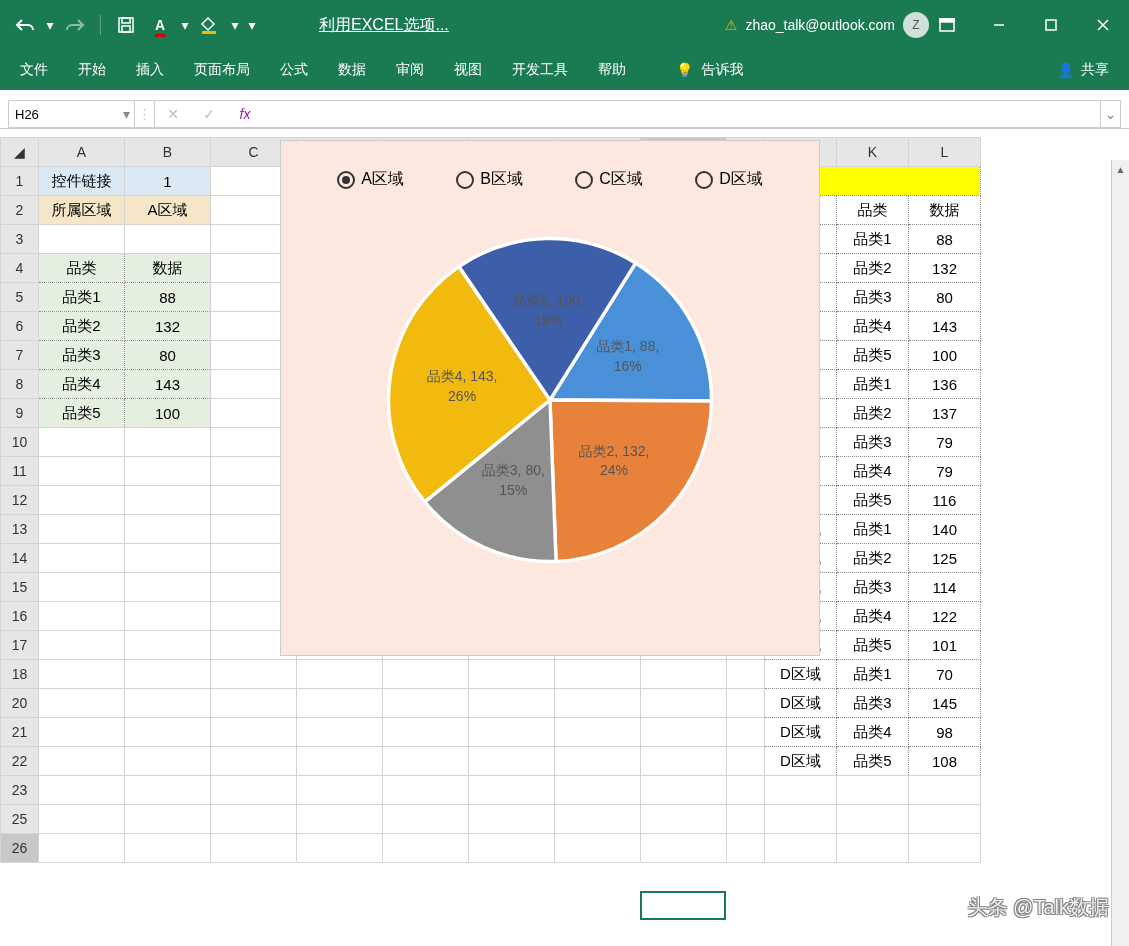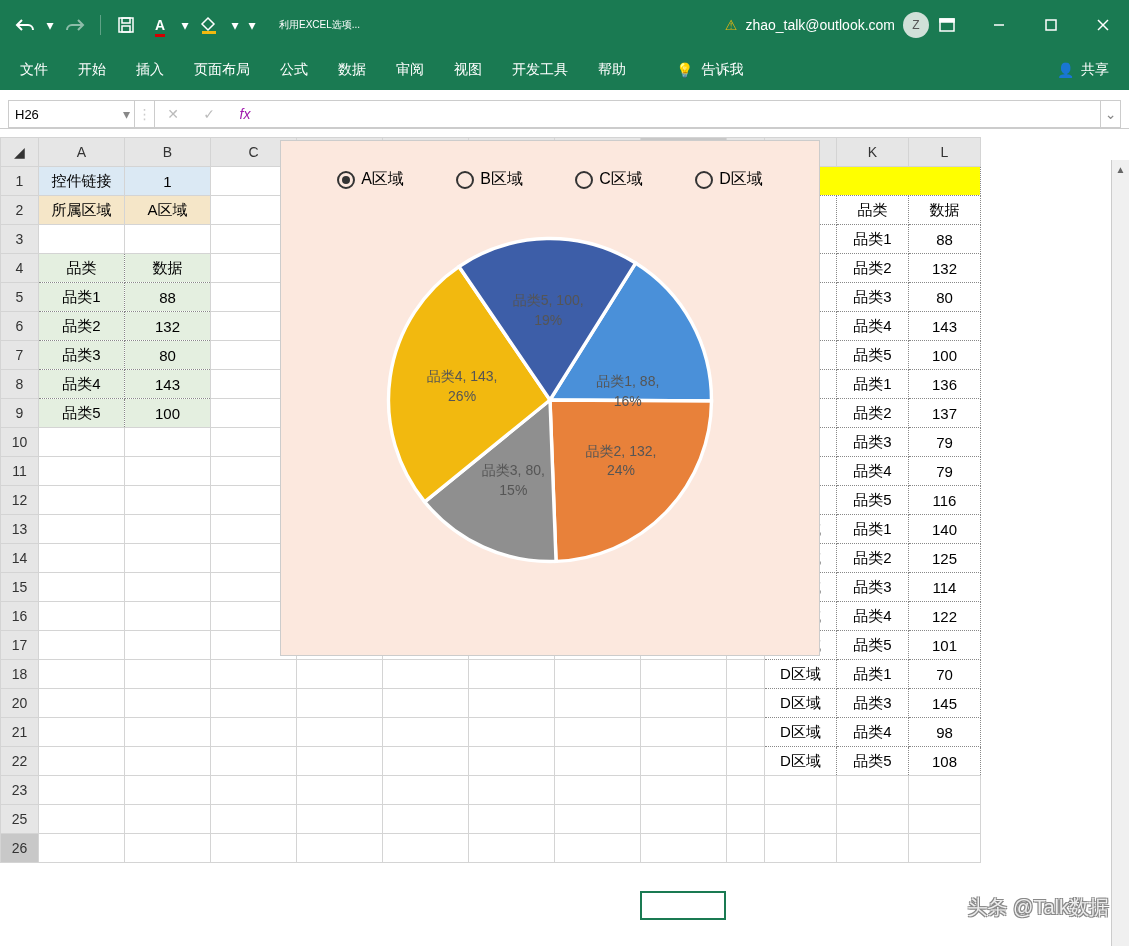--- a/index.html
+++ b/index.html
@@ -3,21 +3,21 @@
 <meta charset="utf-8">
 <style>
 * { box-sizing: border-box; margin: 0; padding: 0; }
 body { font-family: "Microsoft YaHei", Arial, sans-serif; font-size: 14px; background: #fff; width:1129px; height:946px; overflow:hidden; position:relative; }
 
 
 .titlebar { background: #1a7a52; height: 50px; display:flex; align-items:center; color:#fff; padding: 0 10px; position:relative; }
 .qat { display:flex; align-items:center; gap:4px; }
 .qat-btn { width:30px; height:30px; display:flex; align-items:center; justify-content:center; color:#fff; cursor:pointer; }
 .qat-sep { width:1px; height:20px; background: rgba(255,255,255,0.3); margin: 0 6px; }
-.doc-title { margin-left: 20px; color:#fff; font-size:10px; }
+.doc-title { margin-left: 60px; color:#fff; font-size:16px;text-decoration:underline; }
 .user-area { position:absolute; right: 200px; display:flex; align-items:center; gap:8px; }
 .avatar { width:26px; height:26px; border-radius:50%; background:#d0e0d8; color:#555; display:flex; align-items:center; justify-content:center; font-size:12px; }
 .win-controls { position:absolute; right:0; display:flex; }
 .win-btn { width:52px; height:50px; display:flex; align-items:center; justify-content:center; color:#fff; cursor:pointer; }
 
 
 .ribbon-tabs { background:#1a7a52; height:40px; display:flex; align-items:center; padding: 0 20px; gap:30px; color:#fff; font-size:14px; }
 .ribbon-tab { cursor:pointer; }
 .tellme { display:flex; align-items:center; gap:8px; margin-left:20px; }
 .share { margin-left:auto; display:flex; align-items:center; gap:6px; }
@@ -576,22 +576,22 @@
     </div>
     <div class="pie-container">
       <svg class="pie-svg" viewBox="0 0 200 200" id="pie-svg">
           <path d="M 100 100 L 150.34233010215445 19.435430865139537 A 95 95 0 0 1 194.99830225179286 100.56795182630728 Z" fill="#4a90d9" stroke="#fff" stroke-width="2"></path>
           <path d="M 100 100 L 194.99830225179286 100.56795182630728 A 95 95 0 0 1 103.55347119333615 194.93351801380862 Z" fill="#e8813a" stroke="#fff" stroke-width="2"></path>
           <path d="M 100 100 L 103.55347119333615 194.93351801380862 A 95 95 0 0 1 26.280791219999614 159.92059960356465 Z" fill="#8f8f8f" stroke="#fff" stroke-width="2"></path>
           <path d="M 100 100 L 26.280791219999614 159.92059960356465 A 95 95 0 0 1 46.467295632185305 21.51911339014987 Z" fill="#f2b90f" stroke="#fff" stroke-width="2"></path>
           <path d="M 100 100 L 46.467295632185305 21.51911339014987 A 95 95 0 0 1 150.34233010215445 19.43543086513951 Z" fill="#3d5ea8" stroke="#fff" stroke-width="2"></path>
         </svg>
       <div id="pie-labels">
-          <div class="pie-label" style="left: 247.816px; top: 127.169px; margin-top: 35px;">品类1, 88,<br>16%</div>
-          <div class="pie-label" style="left: 241px; top: 231.814px;">品类2, 132,<br>24%</div>
+          <div class="pie-label" style="left: 247.816px; top: 127.169px;">品类1, 88,<br>16%</div>
+          <div class="pie-label" style="left: 234px; top: 231.814px;">品类2, 132,<br>24%</div>
           <div class="pie-label" style="left: 133.34px; top: 250.907px;">品类3, 80,<br>15%</div>
           <div class="pie-label" style="left: 82.105px; top: 157.18px;">品类4, 143,<br>26%</div>
           <div class="pie-label" style="left: 168.219px; top: 81.1929px;">品类5, 100,<br>19%</div>
         </div>
     </div>
   </div>
 
   <div class="active-cell-border" style="left:640px; top:754px; width:86px; height:29px;"></div>
 </div>
 

